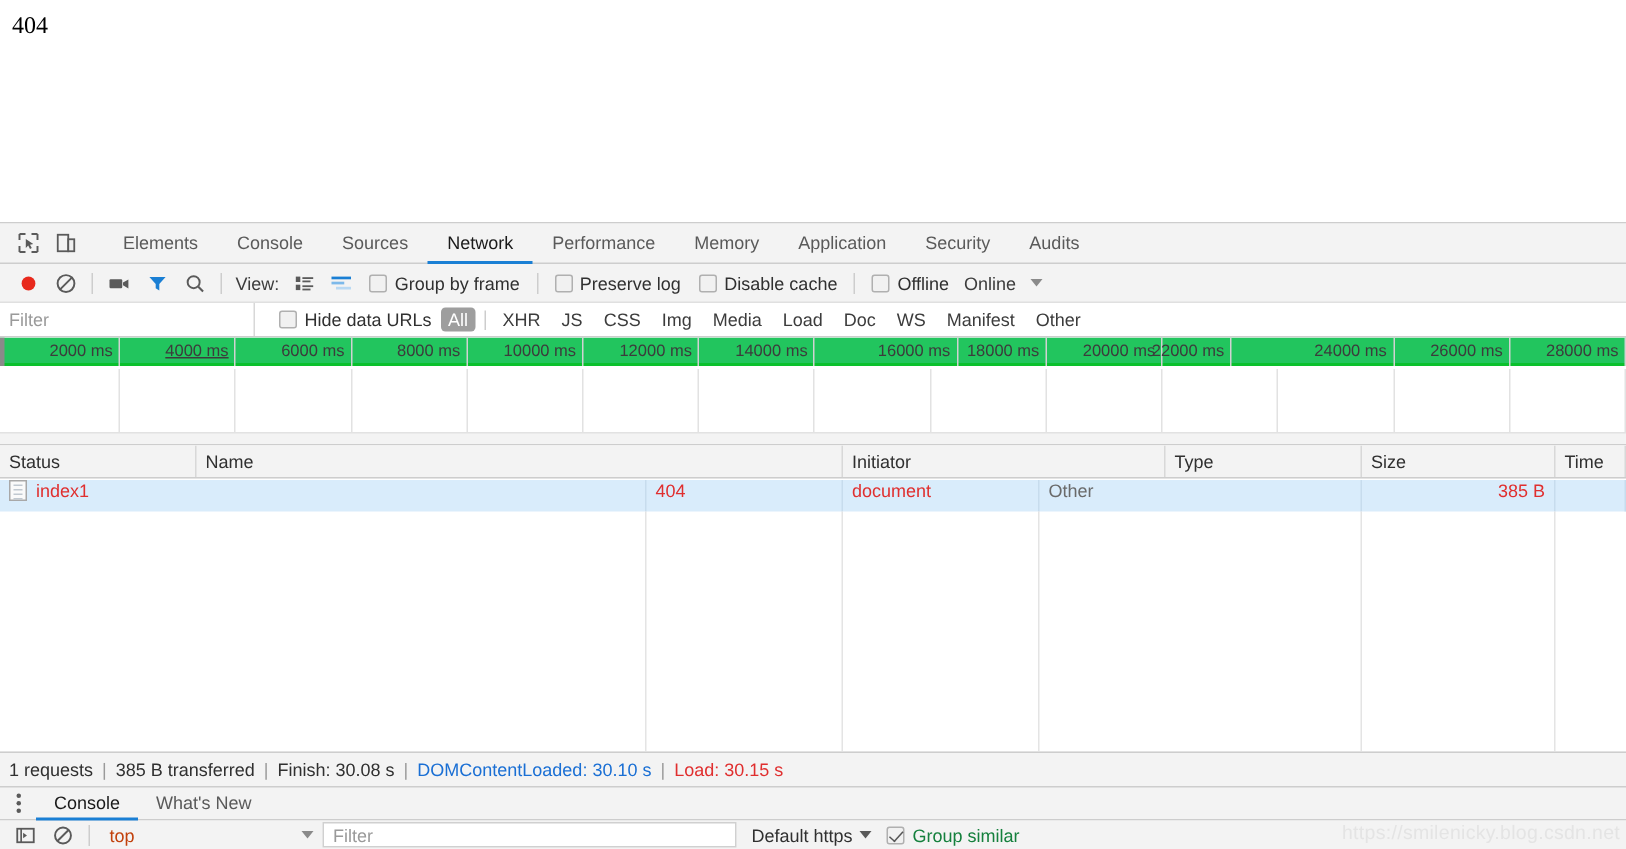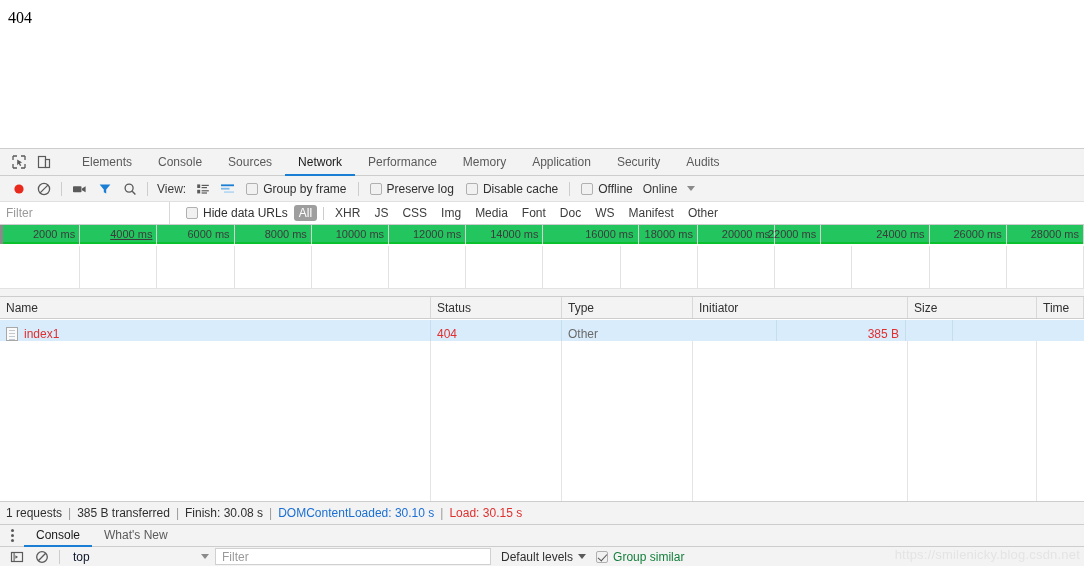--- a/index.html
+++ b/index.html
@@ -206,21 +206,21 @@
     white-space: nowrap;
   }
   .tbody { position: absolute; left:0; right:0; top: 23px; bottom: 0; background: #fff; }
   .trow {
     display: flex;
     height: 21px;
     background: #d9ecfb;
     cursor: pointer;
   }
   .td {
-    display: flex; align-items: flex-end;
+    display: flex; align-items: flex-start;
     padding: 0 6px;
     font-size: 12px;
     border-right: 1px solid #c7dced;
     overflow: hidden;
     white-space: nowrap;
   }
   .td.err { color: #e02f2f; }
   .td.muted { color: #6a6a6a; }
   .td.right { justify-content: flex-end; }
   .colgrid {
@@ -293,21 +293,21 @@
   .console-toolbar {
     height: 19px;
     display: flex; align-items: center;
     padding-left: 4px;
     background: #f3f3f3;
     white-space: nowrap;
   }
   .ctx-select {
     display: flex; align-items: center;
     width: 150px;
-    font-size: 12px; color: #0f172a;
+    font-size: 12px; color: #c2410c;
     padding-left: 8px;
     cursor: pointer;
     gap: 36px;
   }
   .ctx-select .caret { margin-left: auto; margin-right: 6px; }
   .console-filter {
     flex: 0 0 276px;
     height: 17px;
     background: #fff;
     border: 1px solid #d0d0d0;
@@ -456,21 +456,21 @@
           <span class="cb"></span>
           <span>Hide data URLs</span>
         </label>
         <span class="pill sel">All</span>
         <span class="fsep"></span>
         <span class="ftype">XHR</span>
         <span class="ftype">JS</span>
         <span class="ftype">CSS</span>
         <span class="ftype">Img</span>
         <span class="ftype">Media</span>
-        <span class="ftype">Font</span>
+        <span class="ftype">Load</span>
         <span class="ftype">Doc</span>
         <span class="ftype">WS</span>
         <span class="ftype">Manifest</span>
         <span class="ftype">Other</span>
       </div>
     </div>
 
     <div class="overview">
       <div class="ruler" id="ruler">
           <div class="tick" style="left: 3px; width: 77.2143px;">2000 ms</div>
@@ -503,34 +503,35 @@
           <div class="ovgrid" style="left: 775.143px; width: 77.2143px;"></div>
           <div class="ovgrid" style="left: 852.357px; width: 77.2143px;"></div>
           <div class="ovgrid" style="left: 929.571px; width: 77.2143px;"></div>
           <div class="ovgrid" style="left: 1006.79px; width: 77.2143px;"></div>
         </div>
       <div class="ovfoot"></div>
     </div>
 
     <div class="net-table" id="nettable" style="top: 148px; bottom: 65px;">
       <div class="thead" id="thead">
+          <div class="th" style="width: 131px; flex: 0 0 131px;">Status</div>
           <div class="th" style="width: 431px; flex: 0 0 431px;">Name</div>
-          <div class="th" style="width: 131px; flex: 0 0 131px;">Status</div>
+          <div class="th" style="width: 215px; flex: 0 0 215px;">Initiator</div>
           <div class="th" style="width: 131px; flex: 0 0 131px;">Type</div>
-          <div class="th" style="width: 215px; flex: 0 0 215px;">Initiator</div>
           <div class="th" style="width: 129px; flex: 0 0 129px;">Size</div>
           <div class="th" style="width: 47px; flex: 0 0 47px;">Time</div>
         </div>
       <div class="tbody" id="tbody">
           <div class="trow">
             <div class="td err" style="width: 431px; flex: 0 0 431px;">
               <span class="doc-icon"></span>
               <span>index1</span>
             </div>
             <div class="td err" style="width: 131px; flex: 0 0 131px;">404</div>
+            <div class="td err" style="width: 131px; flex: 0 0 131px;">document</div>
             <div class="td muted" style="width: 215px; flex: 0 0 215px;">Other</div>
             <div class="td err right" style="width: 129px; flex: 0 0 129px;">385 B</div>
             <div class="td err right" style="width: 47px; flex: 0 0 47px;"></div>
           </div>
           <div class="colgrid" style="left: 430px; top: 21px;"></div>
           <div class="colgrid" style="left: 561px; top: 21px;"></div>
           <div class="colgrid" style="left: 692px; top: 21px;"></div>
           <div class="colgrid" style="left: 907px; top: 21px;"></div>
           <div class="colgrid" style="left: 1036px; top: 21px;"></div>
         </div>
@@ -570,21 +571,21 @@
             <line x1="3.3" y1="10.7" x2="10.7" y2="3.3" stroke="#5a5a5a" stroke-width="1.3"></line>
           </svg>
         </div>
         <div class="tsep"></div>
         <div class="ctx-select">
           <span>top</span>
           <span class="caret"></span>
         </div>
         <input class="console-filter" type="text" placeholder="Filter" style="">
         <div class="levels">
-          <span>Default levels</span>
+          <span>Default https</span>
           <span class="caret"></span>
         </div>
         <label class="gsim">
           <span class="cb checked"></span>
           <span>Group similar</span>
         </label>
       </div>
     </div>
 
     <div class="watermark">https://smilenicky.blog.csdn.net</div>

